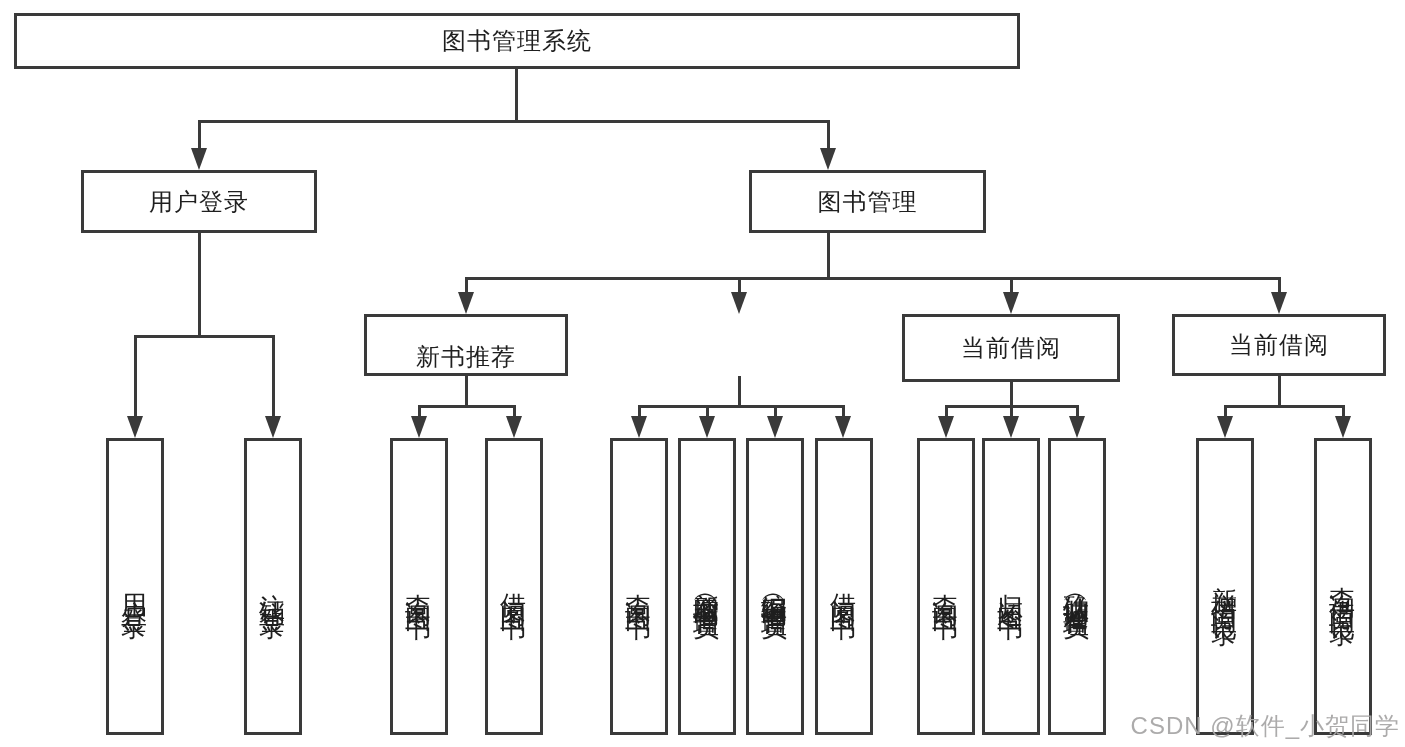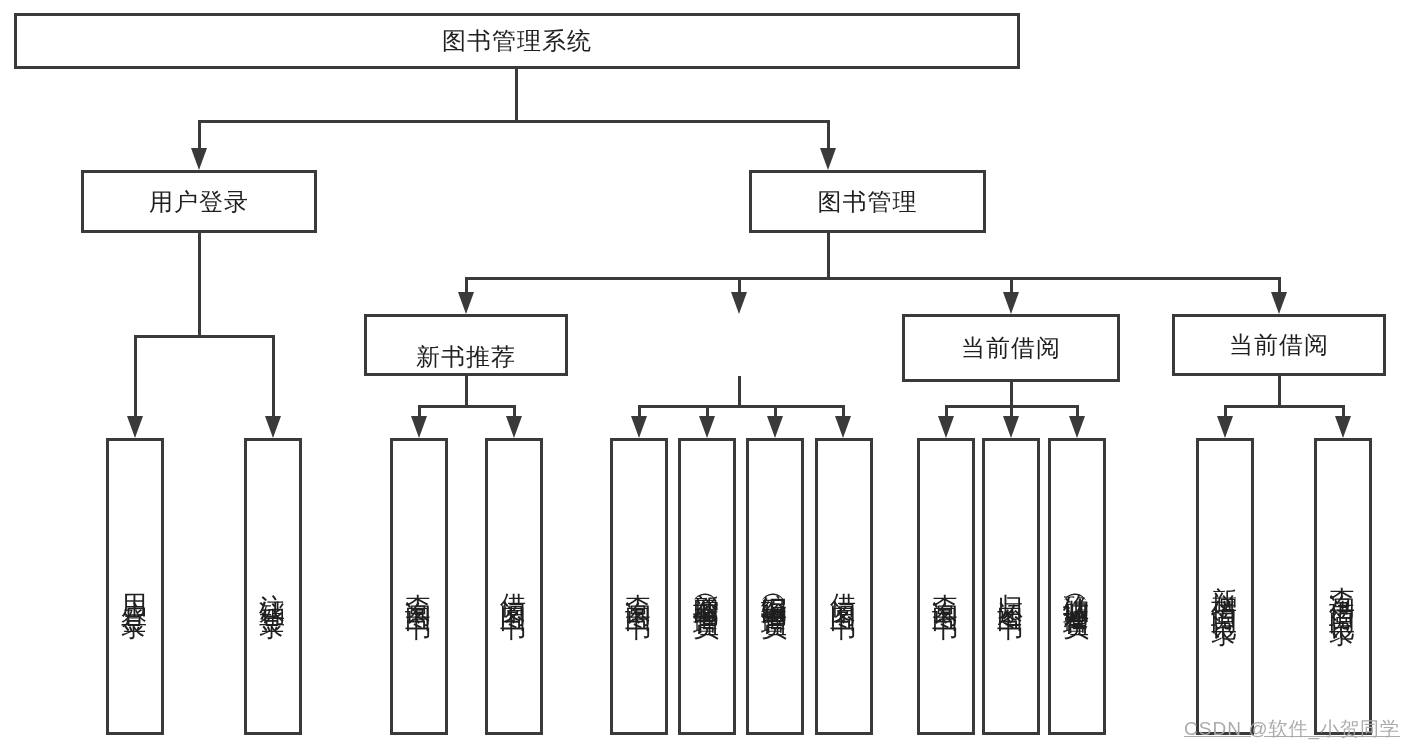--- a/index.html
+++ b/index.html
@@ -53,26 +53,25 @@
     width: 0; height: 0;
     border-left: 8px solid transparent;
     border-right: 8px solid transparent;
     border-top: 22px solid #3a3a3a;
     z-index: 1;
   }
   .watermark {
     position: absolute;
     right: 5px;
     bottom: 5px;
-    font-size: 19px;
+    font-size: 24px;
     color: rgba(168, 166, 166, 0.95);
     letter-spacing: 1px;
     z-index: 3;
     white-space: nowrap;
-    text-decoration: underline;
   }
 </style>
 </head>
 <body>
 
 <div class="canvas">
 
   <div class="hbox" style="left:14px; top:13px; width:1006px; height:56px;">
     <span>图书管理系统</span>
   </div>

